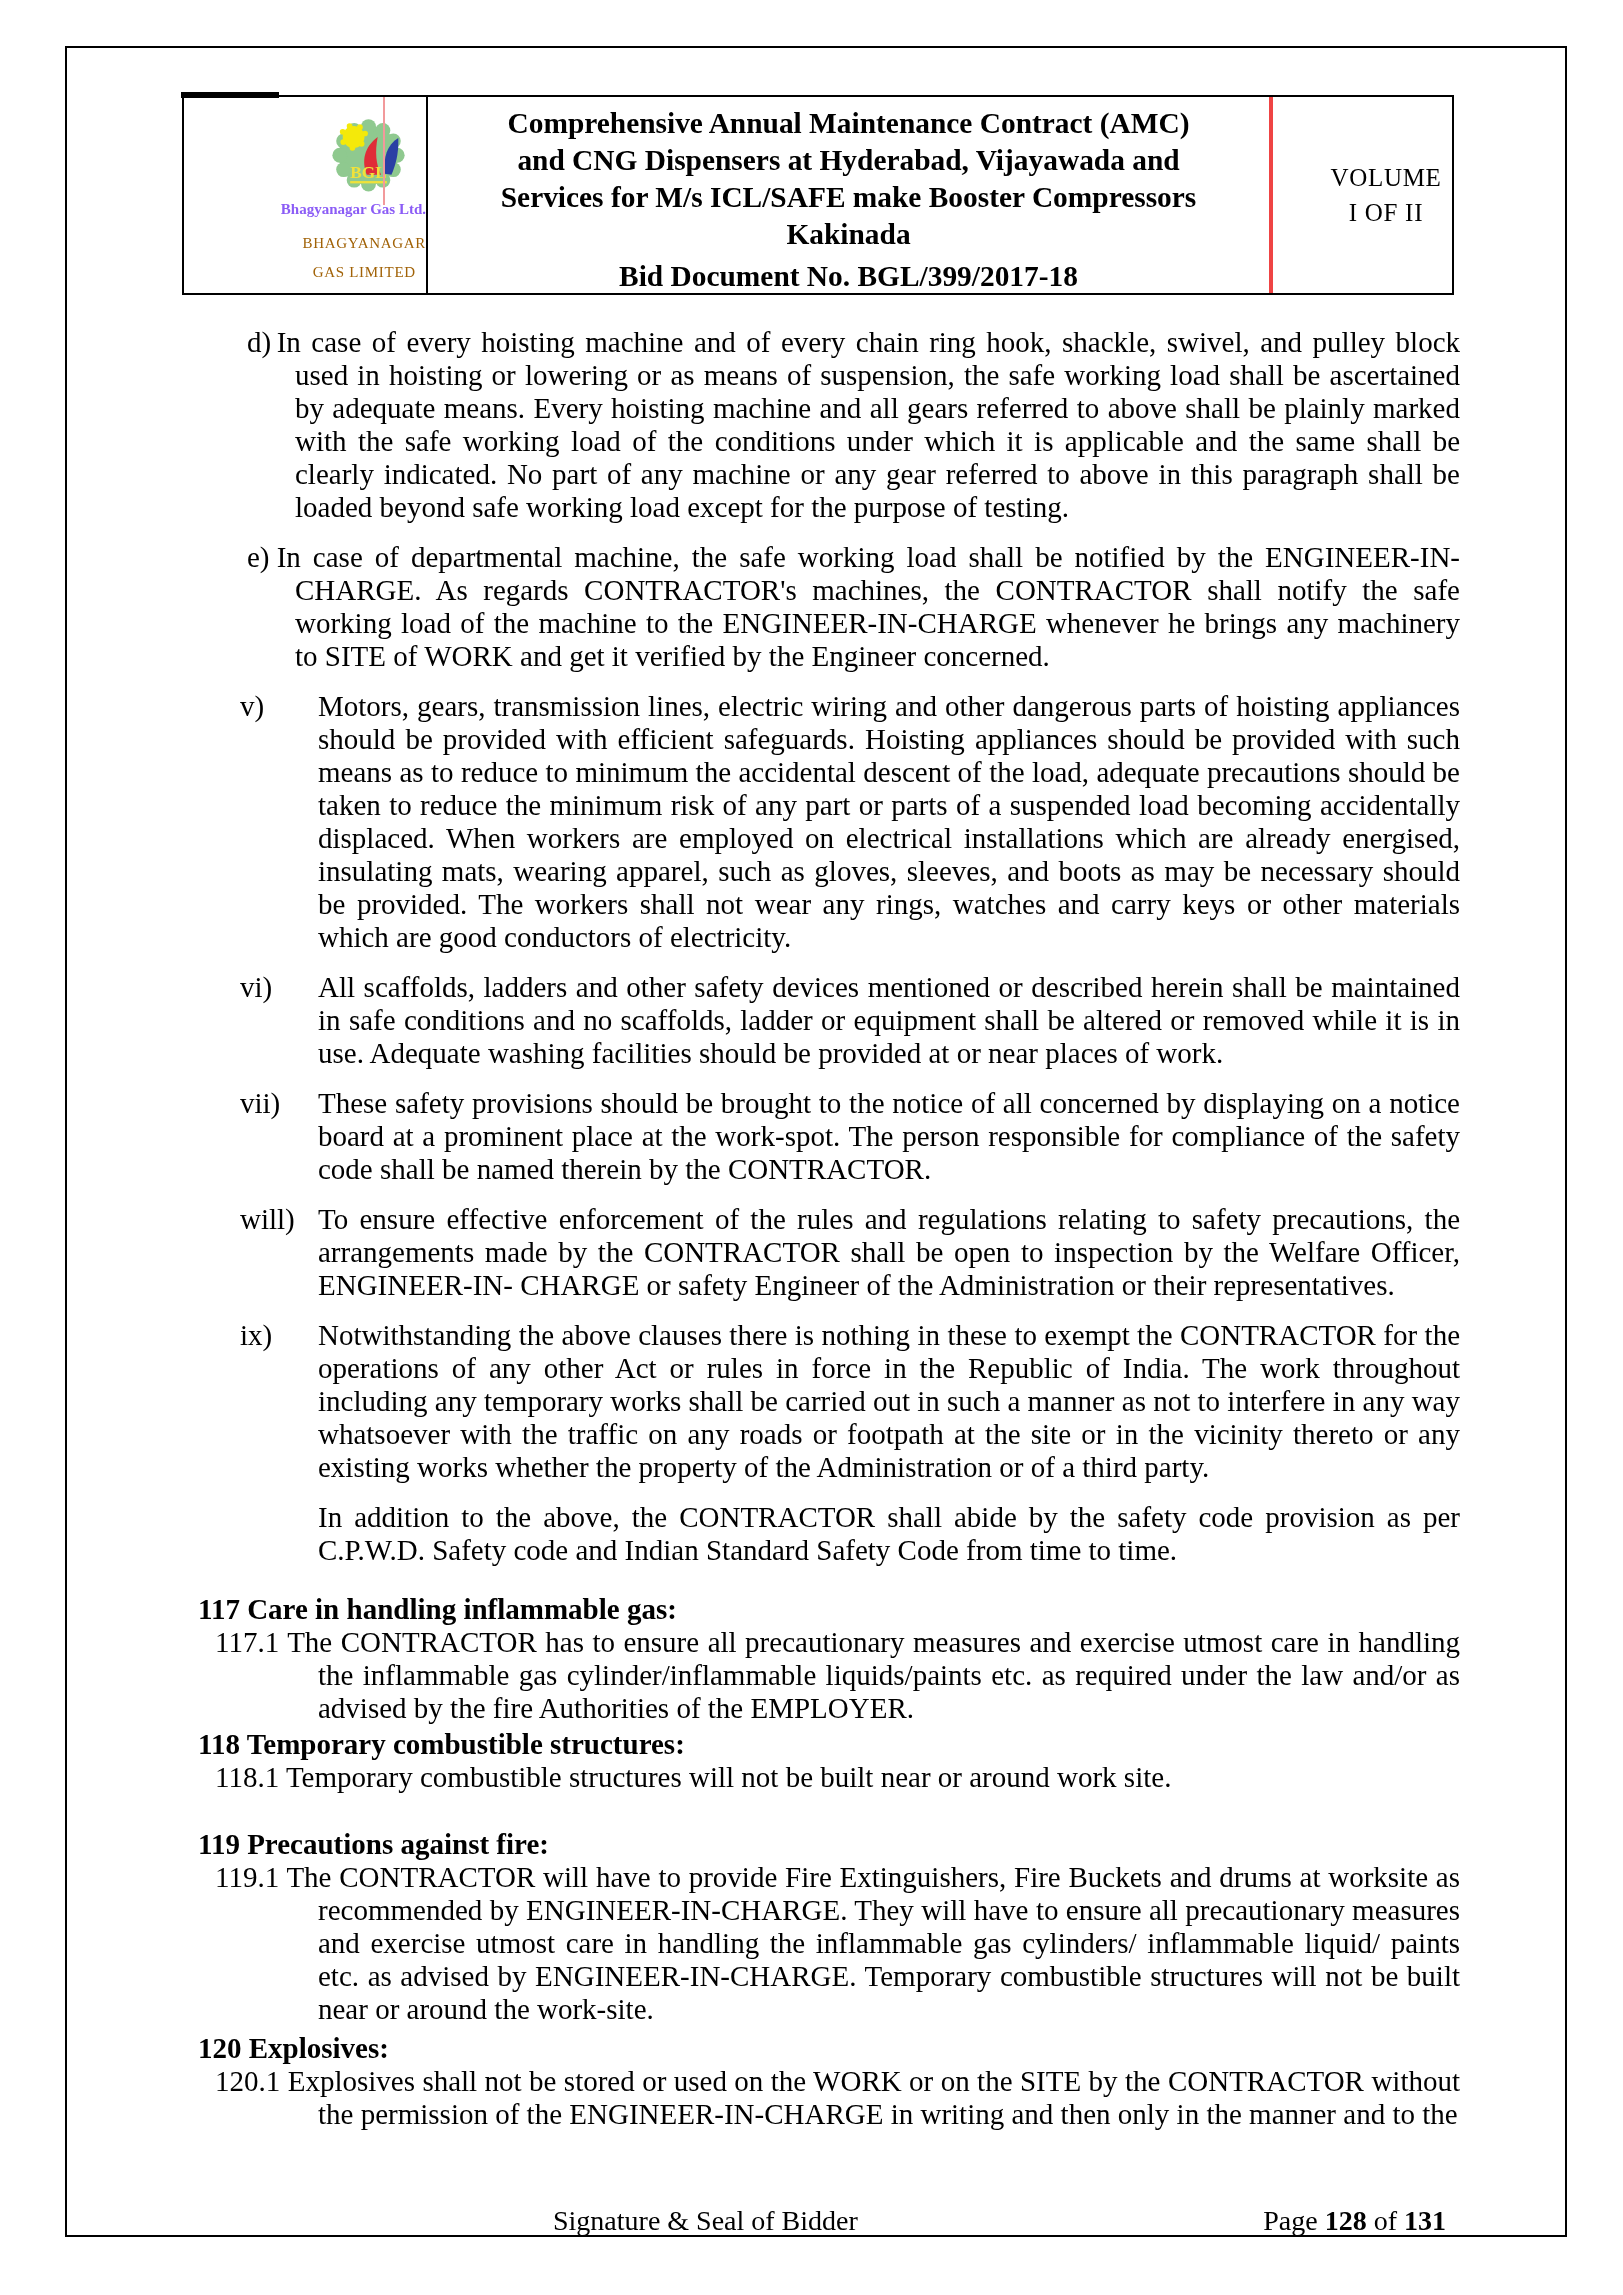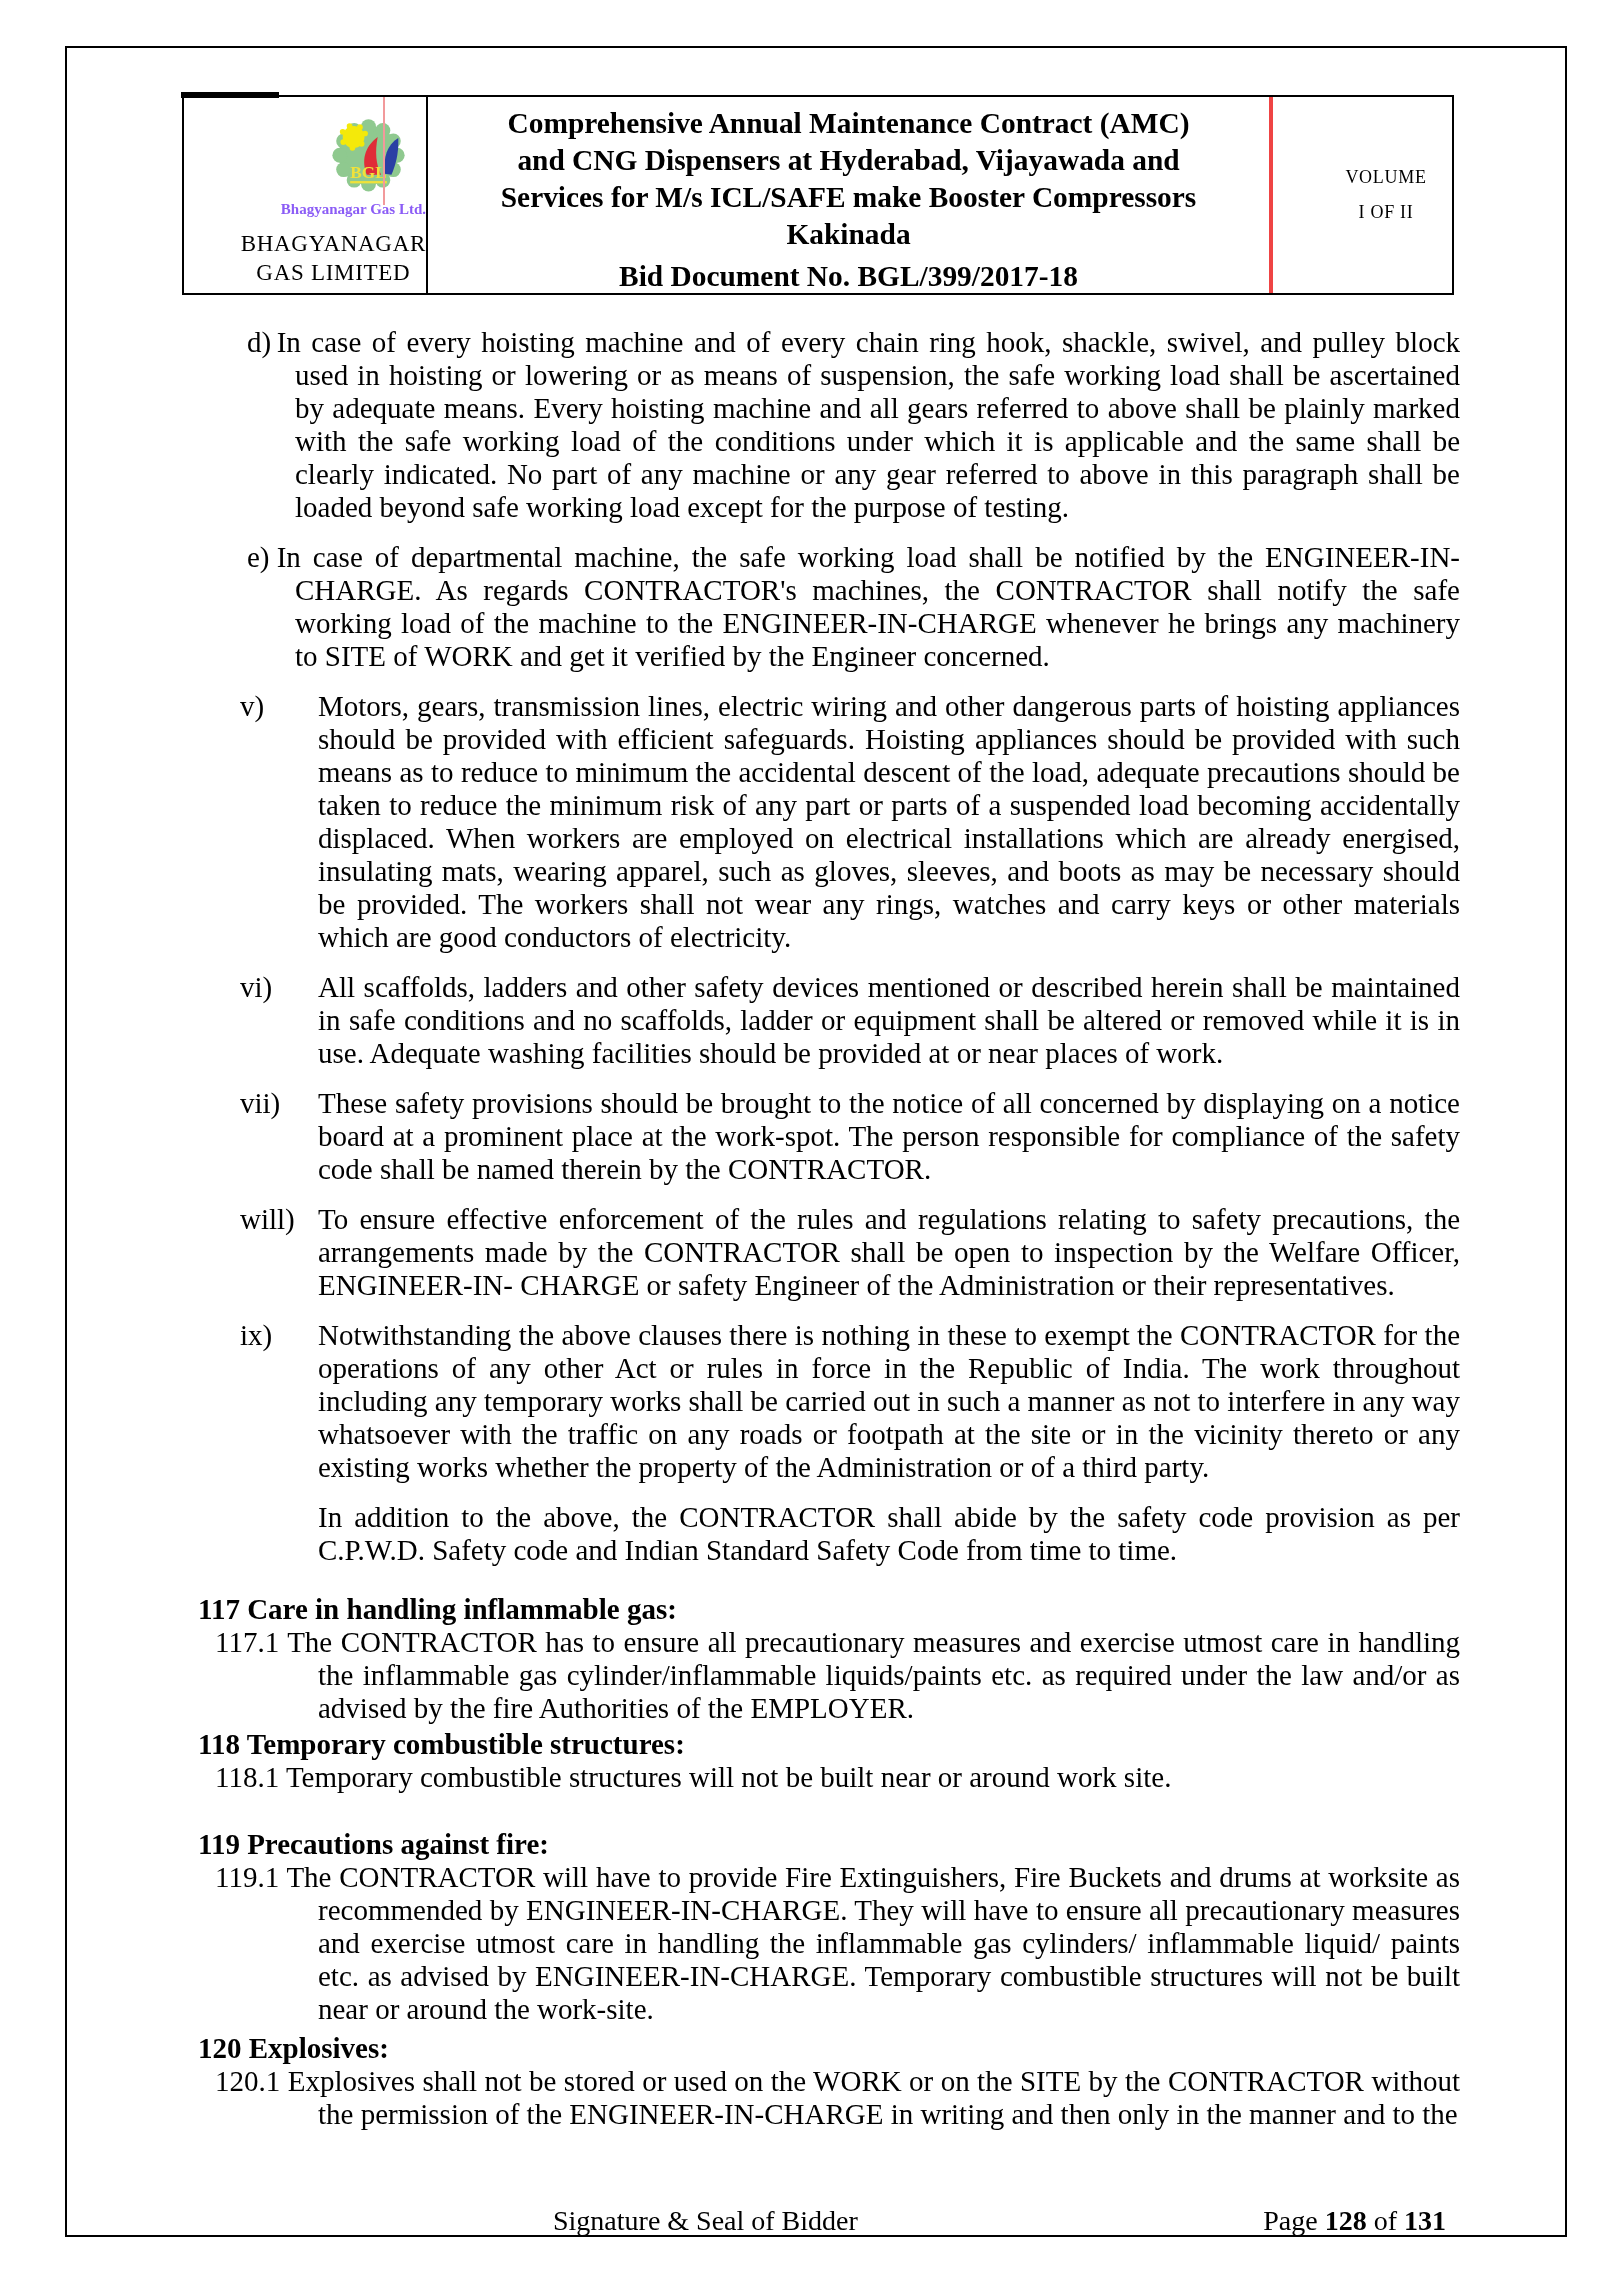--- a/index.html
+++ b/index.html
@@ -32,36 +32,36 @@
   .scan-artifact{
     position:absolute;left:-2.6px;top:-5.2px;width:98px;height:6.5px;background:#000;
   }
   .pink-line{
     position:absolute;right:41px;top:0px;width:2px;height:108px;background:#f2999b;
   }
   .logo-caption{
     font-size:15px;line-height:17px;color:#8b5cf6;font-weight:bold;margin-top:1.3px;
   }
   .company-name{
-    margin-top:10.5px;font-size:23px;line-height:29.4px;letter-spacing:0.7px;
-    text-align:center;color:#000000;
+    margin-top:10.5px;font-size:15px;line-height:29.4px;letter-spacing:0.7px;
+    text-align:center;color:#a16207;
   }
   .title-cell{
     width:845px;border-right:4px solid #ef4444;
     text-align:center;padding-top:7.9px;
   }
   .doc-title{
     font-weight:bold;font-size:29.4px;line-height:37px;
   }
   .bid-doc{
     font-weight:bold;font-size:29.4px;line-height:37px;margin-top:5.2px;
   }
   .volume-cell{
     flex:1;display:flex;flex-direction:column;justify-content:center;align-items:center;
-    font-size:18px;line-height:35px;letter-spacing:0.7px;margin-left:47px;
+    font-size:25px;line-height:35px;letter-spacing:0.7px;margin-left:47px;
   }
   
   .body-text{
     position:absolute;left:196px;top:326px;width:1264px;
     font-size:29px;line-height:33px;
   }
   .clause{position:relative;text-align:justify;margin-top:17px;}
   .clause.first{margin-top:0;}
   .clause-label{position:absolute;top:0;}
   .style-de{padding-left:99px;text-indent:-18.3px;}

